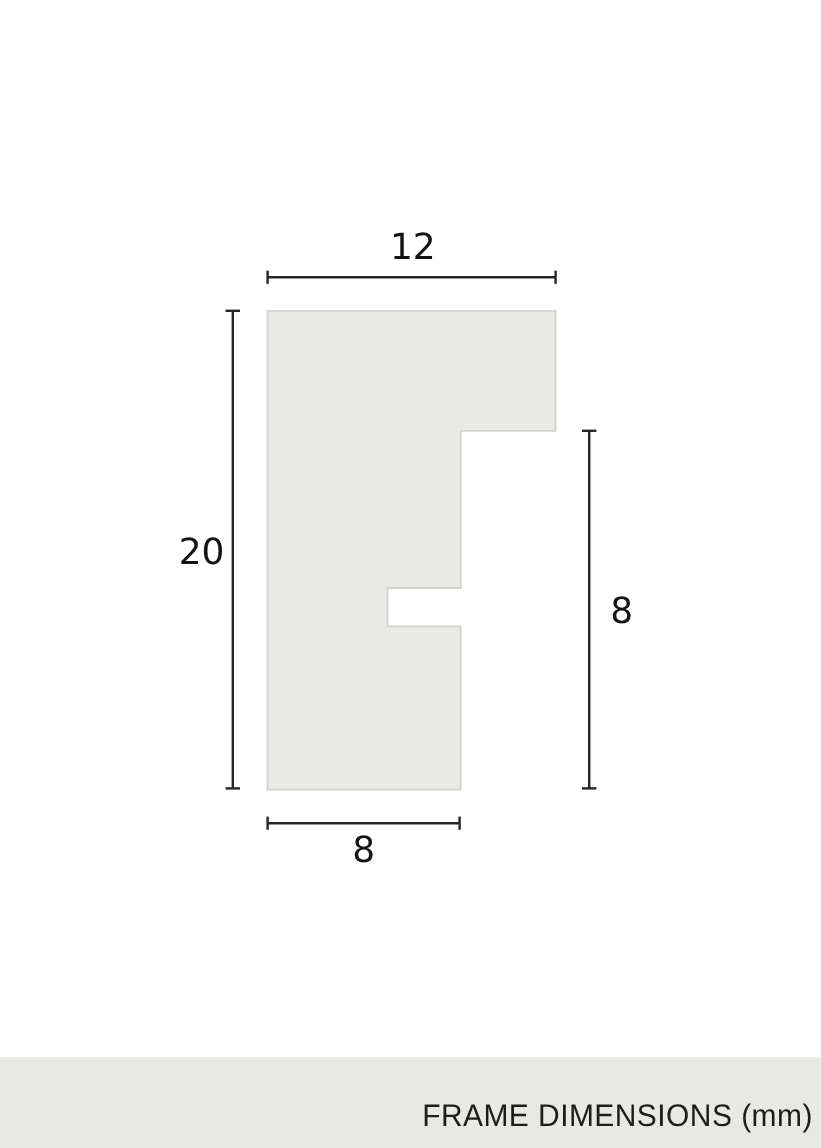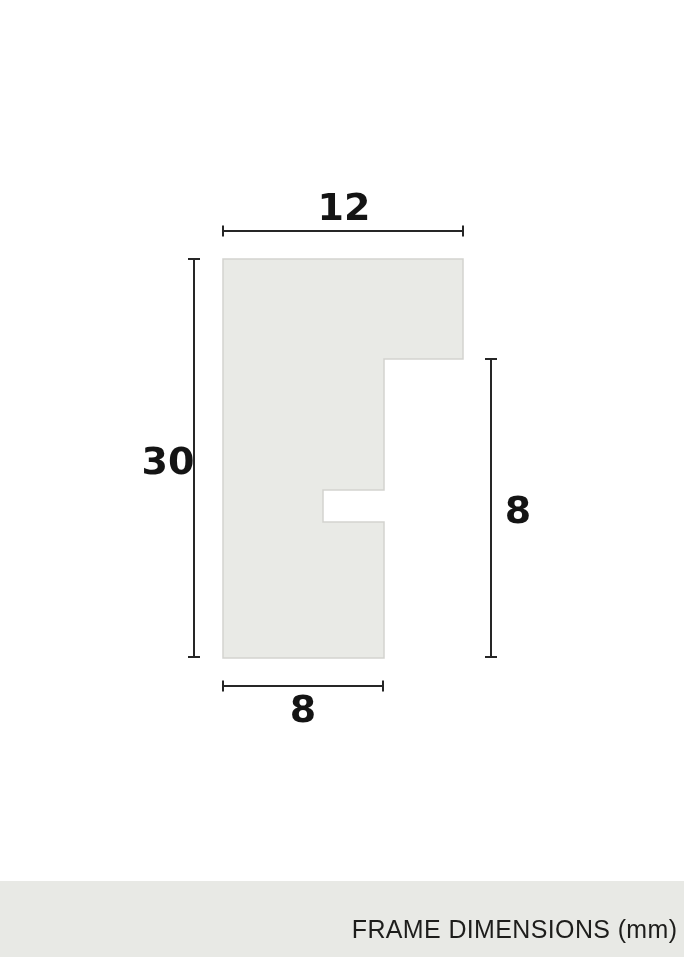--- a/index.html
+++ b/index.html
@@ -25,22 +25,22 @@
     stroke: #d3d3cf;
     stroke-width: 1.5;
   }
   .dim line {
     stroke: #262626;
     stroke-width: 2;
   }
   .dim-label {
     position: absolute;
     transform: translate(-50%, -50%);
-    font-size: 38px;
-    font-weight: 700;
+    font-size: 30px;
+    font-weight: 400;
     color: #141414;
     letter-spacing: 0px;
     white-space: nowrap;
     line-height: 1;
   }
   .footer-bar {
     position: absolute;
     left: 0;
     top: 881px;
     width: 684px;
@@ -89,21 +89,21 @@
 
     <g class="dim">
       <line x1="223" y1="686" x2="383" y2="686"></line>
       <line x1="223" y1="680.5" x2="223" y2="691.5"></line>
       <line x1="383" y1="680.5" x2="383" y2="691.5"></line>
     </g>
   </svg>
 
   <div class="dim-label" style="left:344px; top:207px;">12</div>
 
-  <div class="dim-label" style="left:168px; top:461px;">30</div>
+  <div class="dim-label" style="left:168px; top:461px;">20</div>
 
   <div class="dim-label" style="left:518px; top:510px;">8</div>
 
   <div class="dim-label" style="left:303px; top:709px;">8</div>
 
   <div class="footer-bar">
     <div class="footer-title">FRAME DIMENSIONS (mm)</div>
   </div>
 
 </div>

